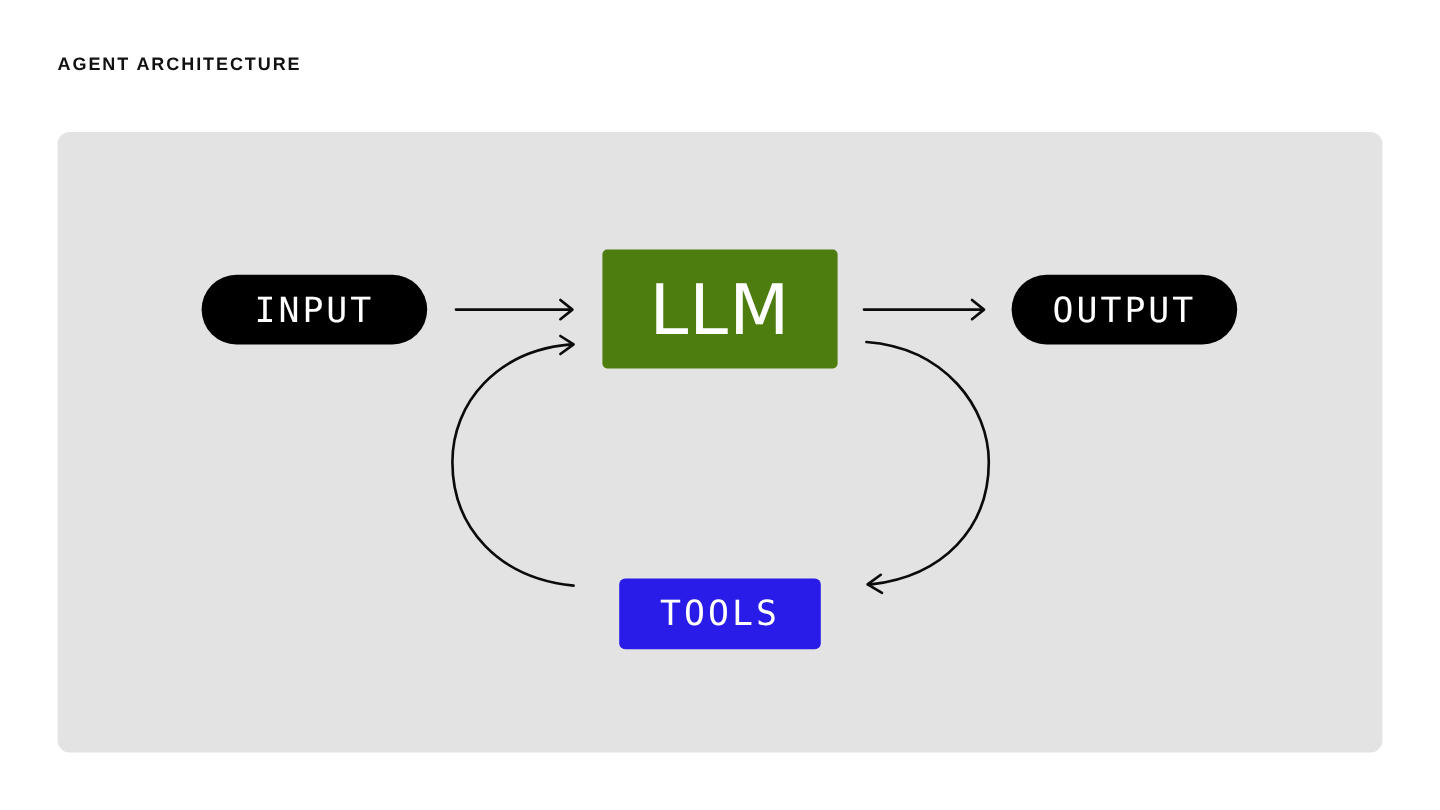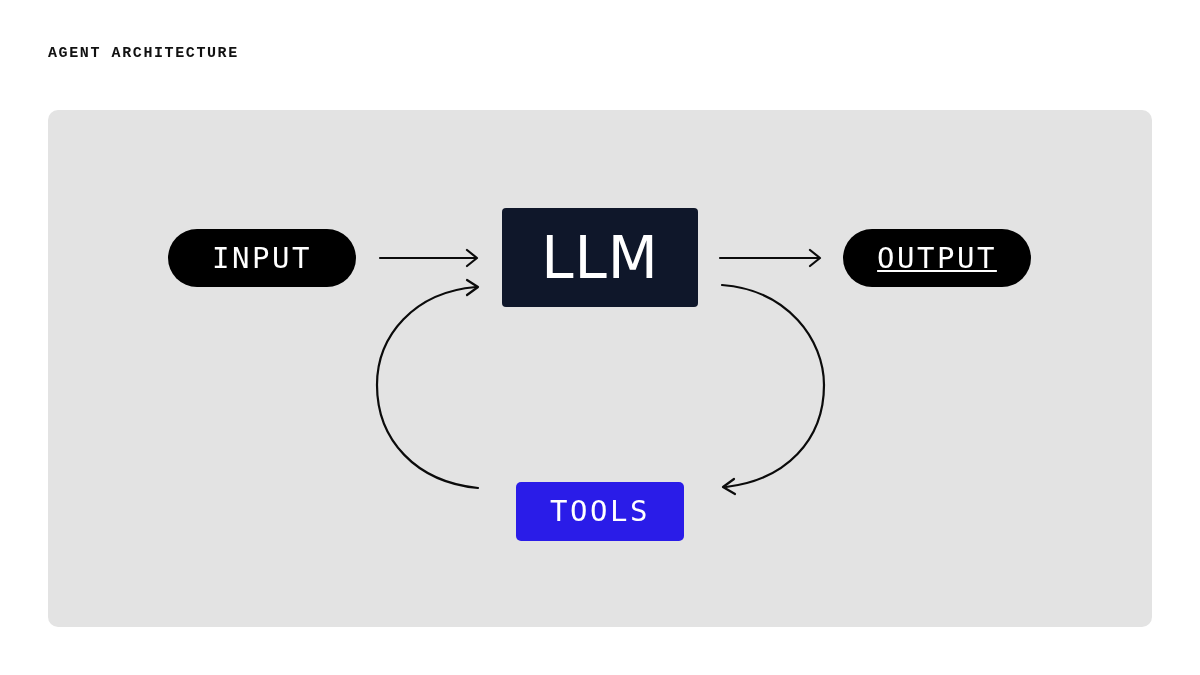--- a/index.html
+++ b/index.html
@@ -15,21 +15,21 @@
     overflow: hidden;
     font-family: "DejaVu Sans Mono", "Liberation Mono", monospace;
     -webkit-font-smoothing: antialiased;
   }
 
   
   #page-title {
     position: absolute;
     left: 48px;
     top: 44px;
-    font-family: Liberation Mono, monospace;
+    font-family: Liberation Sans, sans-serif;
     font-size: 15px;
     font-weight: 700;
     letter-spacing: 1.6px;
     color: #111111;
     white-space: nowrap;
     line-height: 20px;
   }
 
   
   #diagram-panel {
@@ -73,21 +73,21 @@
     font-size: 29px;
     letter-spacing: 2.5px;
   }
 
   
   #node-llm {
     left: 454px;          
     top: 98px;            
     width: 196px;
     height: 99px;
-    background: #0f172a;
+    background: #4d7c0f;
     border-radius: 4px;
   }
   #node-llm .node-label {
     color: #ffffff;
     font-family: "DejaVu Sans", "Liberation Sans", sans-serif;
     font-size: 58px;
     font-weight: 400;
     letter-spacing: 1px;
   }
 
@@ -97,21 +97,20 @@
     top: 119px;
     width: 188px;
     height: 58px;
     background: #000000;
     border-radius: 29px;
   }
   #node-output .node-label {
     color: #ffffff;
     font-size: 29px;
     letter-spacing: 2.5px;
-    text-decoration: underline;
   }
 
   
   #node-tools {
     left: 468px;          
     top: 372px;           
     width: 168px;
     height: 59px;
     background: #2a1ce8;
     border-radius: 5px;

